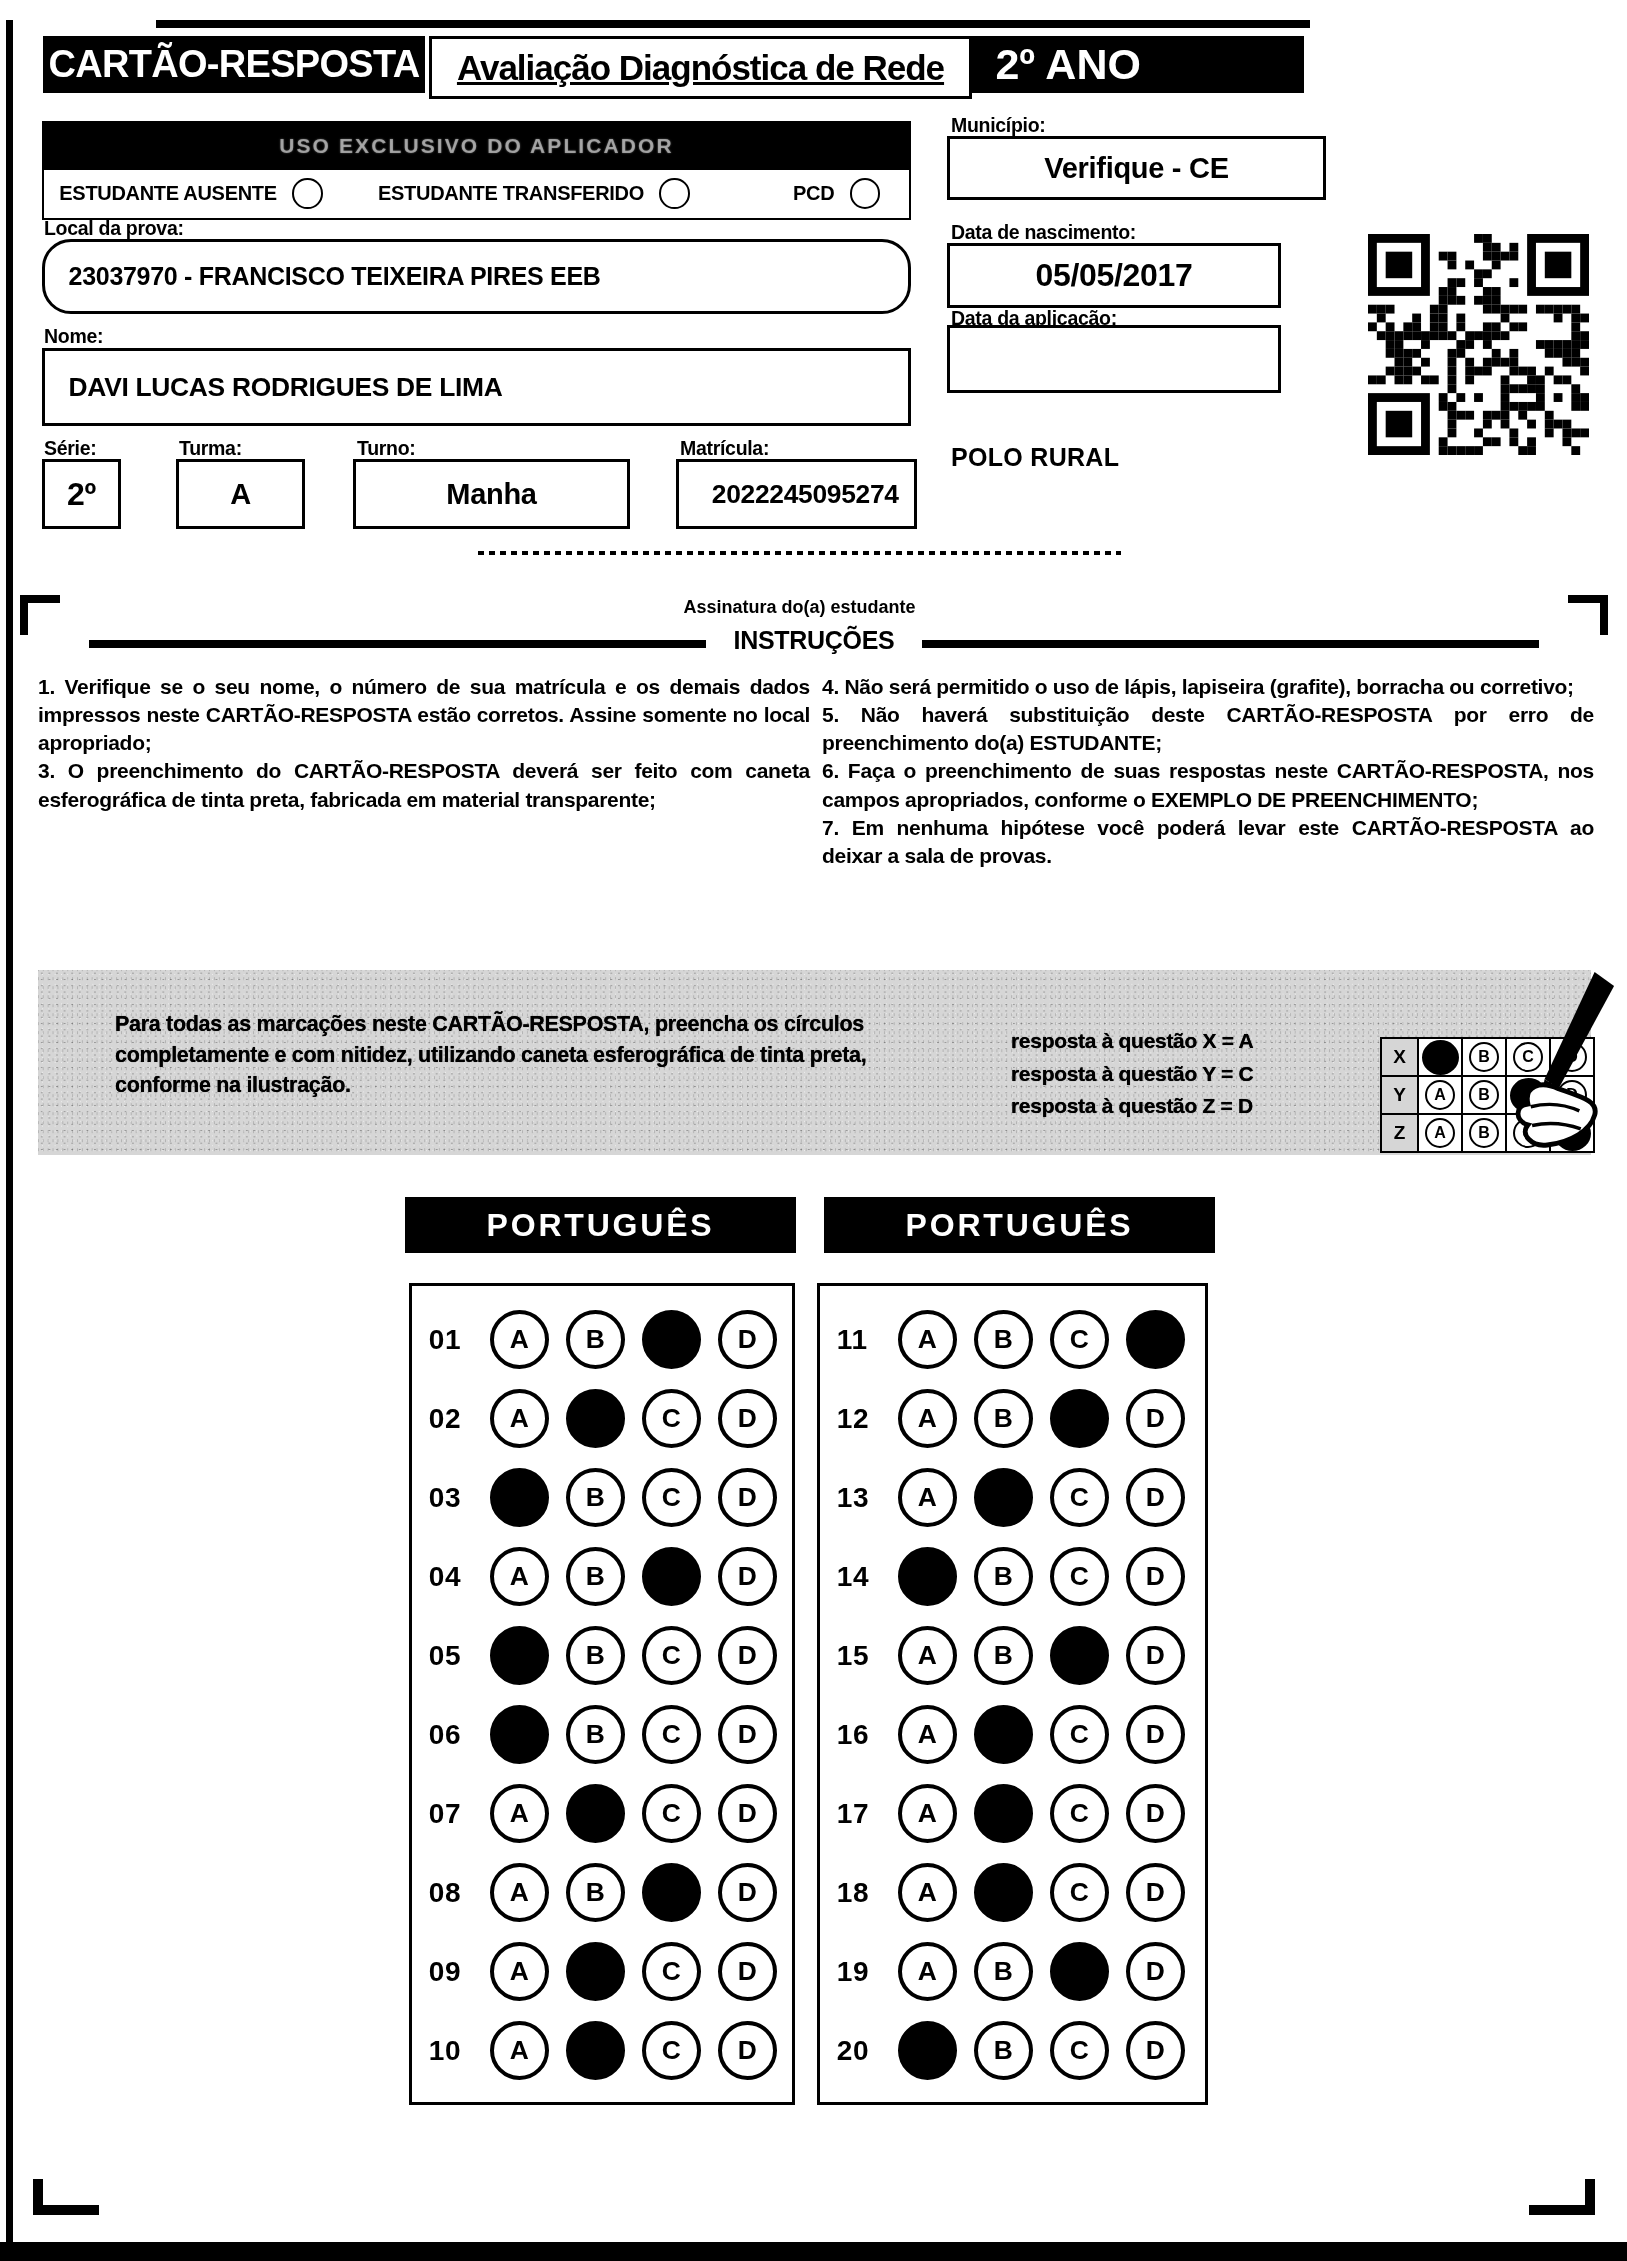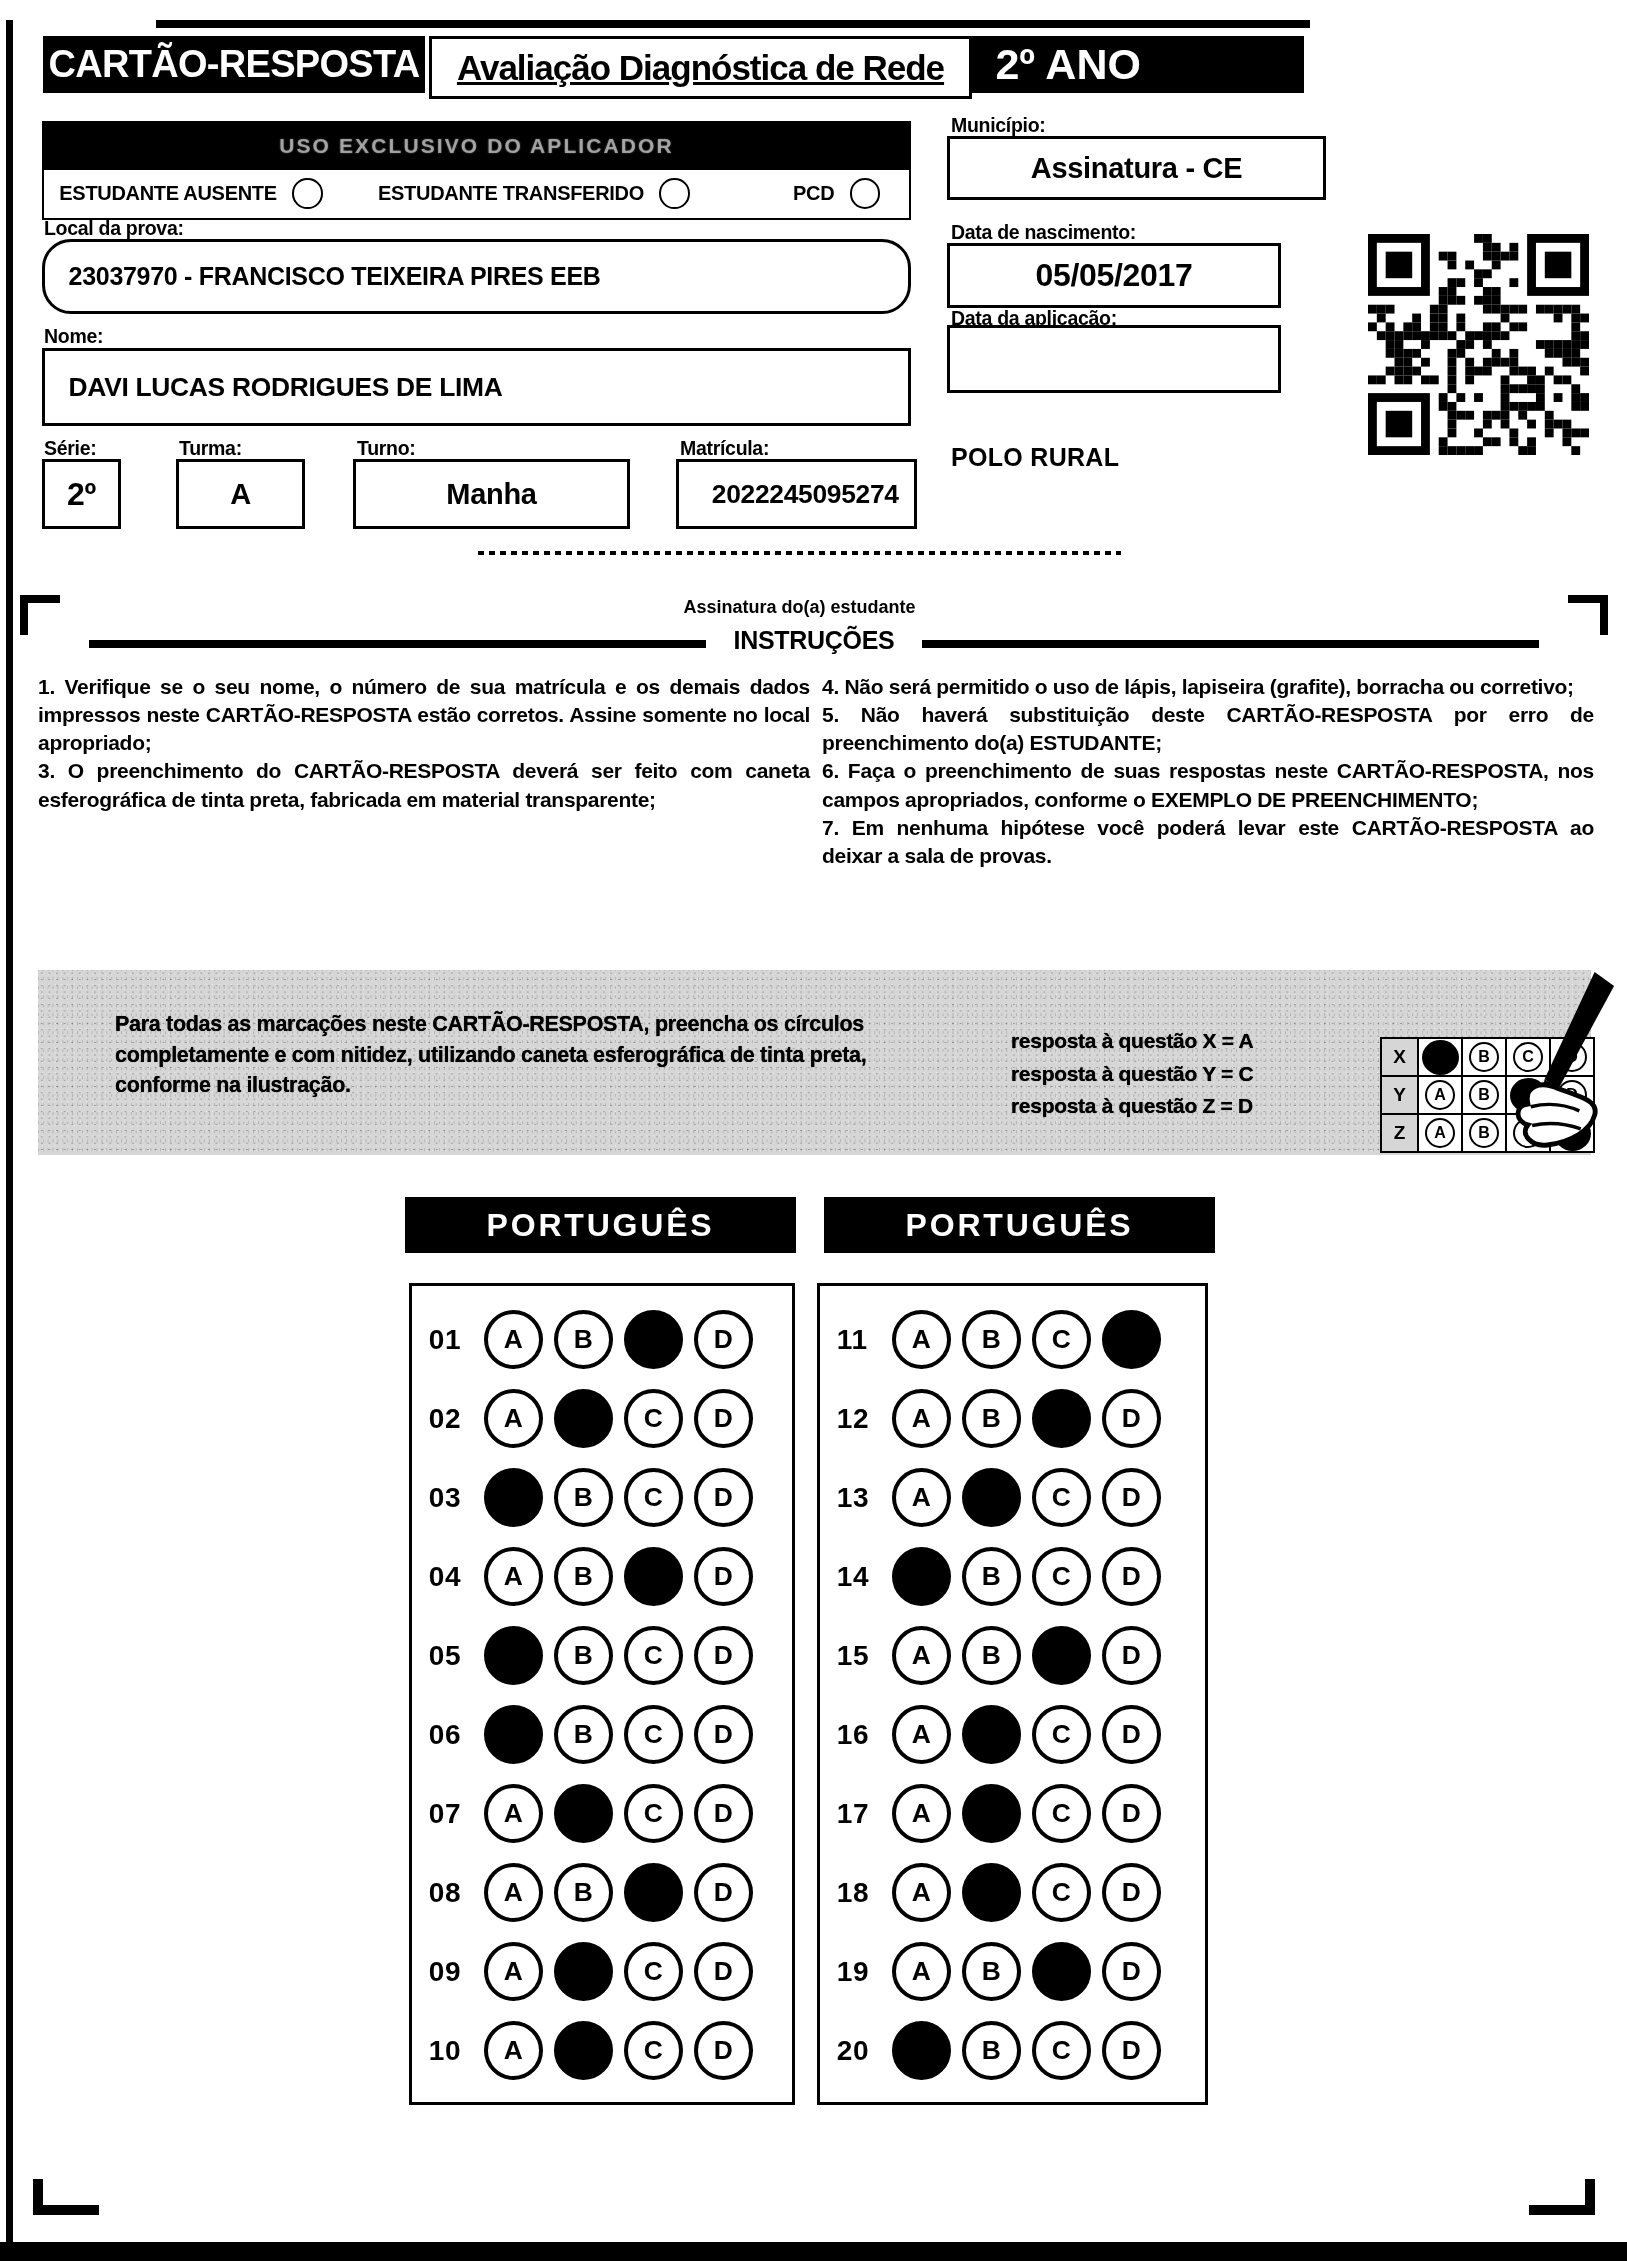--- a/index.html
+++ b/index.html
@@ -70,21 +70,21 @@
   .exbub{display:inline-flex;width:26.4px;height:26.4px;border:2.1px solid #000;border-radius:50%;align-items:center;justify-content:center;font-size:16px;font-weight:700;background:#fff;}
   .exbub.filled{width:33px;height:31px;background:#000;border-color:#000;color:#000;}
   #hand{left:1489px;top:972px;}
   
   .ans-hdr{width:391px;height:56px;font-size:32px;font-weight:700;letter-spacing:2.8px;}
   #ans-hdr-0{left:405px;top:1197px;}
   #ans-hdr-1{left:824px;top:1197px;}
   .ans-panel{top:1283px;height:822px;border:3.5px solid #000;background:#fff;box-sizing:border-box;padding-top:14px;}
   #ans-panel-0{left:409px;width:386px;}
   #ans-panel-1{left:817px;width:391px;}
-  .q-row{display:flex;align-items:center;height:79px;padding-left:16.7px;gap:11px;}
+  .q-row{display:flex;align-items:center;height:79px;padding-left:16.7px;gap:17px;}
   .q-num{width:44px;font-size:28px;font-weight:700;letter-spacing:0.7px;}
   .bub{width:51px;height:51px;border:4.2px solid #000;border-radius:50%;display:flex;align-items:center;justify-content:center;font-size:26.4px;font-weight:700;background:#fff;flex:0 0 auto;}
   .bub.filled{background:#000;color:#000;}
   
   #corner-bl{left:33px;top:2179px;width:66px;height:36px;border-left:10.4px solid #000;border-bottom:10.4px solid #000;box-sizing:border-box;}
   #corner-br{left:1529px;top:2179px;width:66px;height:36px;border-right:10.4px solid #000;border-bottom:10.4px solid #000;box-sizing:border-box;}
 </style>
 </head>
 <body>
 
@@ -139,21 +139,21 @@
     <span class="val">Manha</span>
   </div>
 
 <div class="abs lbl" style="left:680px;top:437px;">Matrícula:</div>
 <div class="abs fbox" id="matricula-box">
     <span class="val">2022245095274</span>
   </div>
 
 <div class="abs lbl" style="left:951px;top:114px;">Município:</div>
 <div class="abs fbox" id="municipio-box">
-    <span class="val">Assinatura - CE</span>
+    <span class="val">Verifique - CE</span>
   </div>
 
 <div class="abs lbl" style="left:951px;top:221px;">Data de nascimento:</div>
 <div class="abs fbox" id="nascimento-box">
     <span class="val">05/05/2017</span>
   </div>
 
 <div class="abs lbl" style="left:951px;top:307px;">Data da aplicação:</div>
 <div class="abs fbox" id="aplicacao-box">
     <span class="val"></span>

